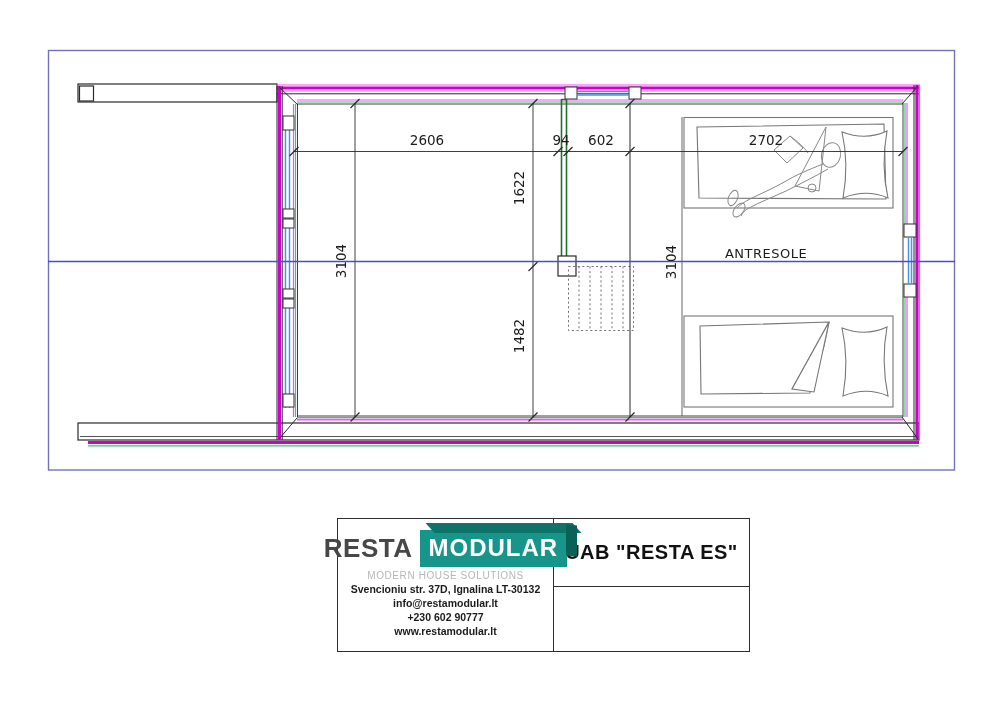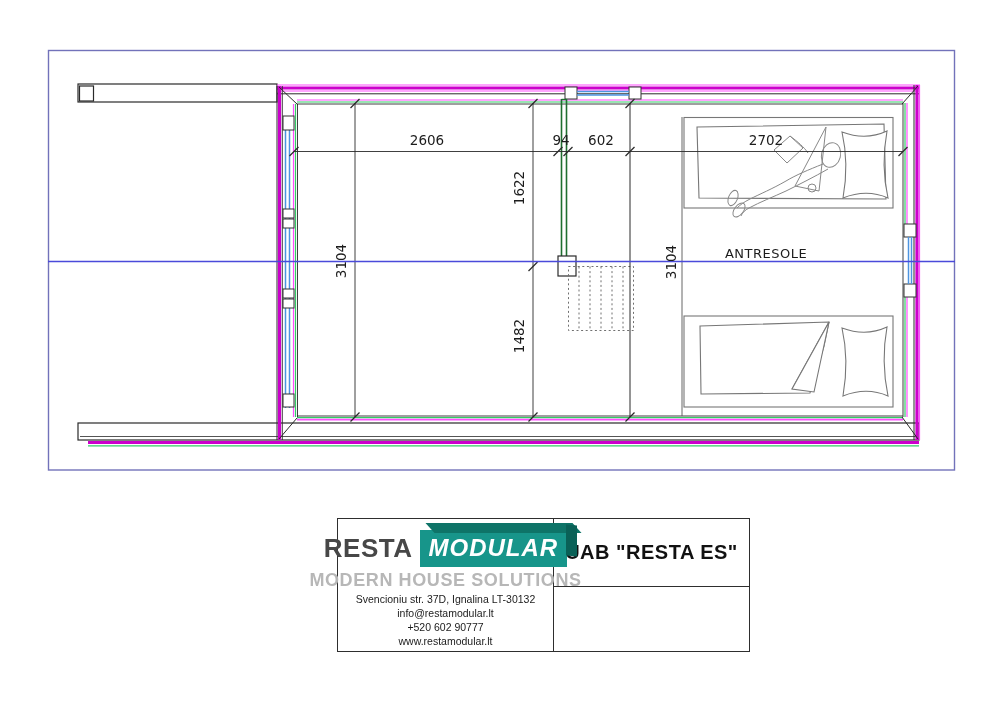--- a/index.html
+++ b/index.html
@@ -31,36 +31,36 @@
     font-weight:bold; font-size:20px; letter-spacing:0.5px; color:#111;
   }
   .tb-cell-project {
     flex:1; display:flex; align-items:center; justify-content:center;
     font-weight:bold; font-size:21px; color:#111;
   }
   .logo-row { display:flex; align-items:center; gap:7px; margin-top:4px; }
   .logo-resta { font-weight:bold; font-size:26px; color:#474747; letter-spacing:0.5px; }
   .logo-box {
     position:relative; background:#17958a; color:#ffffff; z-index:0;
-    font-weight:bold; font-size:24px; letter-spacing:1px; padding:4px 9px 5px;font-style:italic;
+    font-weight:bold; font-size:24px; letter-spacing:1px; padding:4px 9px 5px;
   }
   .logo-box::before {
     content:""; position:absolute; z-index:-1; top:-7px; left:10px; right:-9px;
     height:10px; background:#0e7468; transform:skewX(42deg);
   }
   .logo-box::after {
     content:""; position:absolute; z-index:-1; top:-5px; right:-10px;
     width:11px; height:85%; background:#0a6157; transform:skewY(6deg);
   }
   .logo-tagline {
-    margin-top:3px; font-weight:bold; font-size:18px; color:#b7b7b7;
+    margin-top:3px; font-weight:normal; font-size:10px; color:#b7b7b7;
     letter-spacing:0.6px; white-space:nowrap;
   }
   .tb-address {
-    margin-top:2px; text-align:center; font-weight:normal; font-size:10.5px;
+    margin-top:2px; text-align:center; font-weight:bold; font-size:10.5px;
     color:#1b1b1b; line-height:1.32;
   }
 </style>
 </head>
 <body>
 
 <div class="sheet">
 
 <svg class="plan-svg" width="1000" height="510" viewBox="0 0 1000 510">
 
@@ -234,21 +234,21 @@
 <div class="titleblock">
   <div class="tb-left">
     <div class="logo-row">
       <span class="logo-resta">RESTA</span>
       <span class="logo-box">MODULAR</span>
     </div>
     <div class="logo-tagline">MODERN HOUSE SOLUTIONS</div>
     <div class="tb-address">
       <div>Svencioniu str. 37D, Ignalina LT-30132</div>
       <div>info@restamodular.lt</div>
-      <div>+520 602 90777</div>
+      <div>+230 602 90777</div>
       <div>www.restamodular.lt</div>
     </div>
   </div>
   <div class="tb-right">
     <div class="tb-cell-company">UAB "RESTA ES"</div>
   </div>
 </div>
 
 </div>
 

